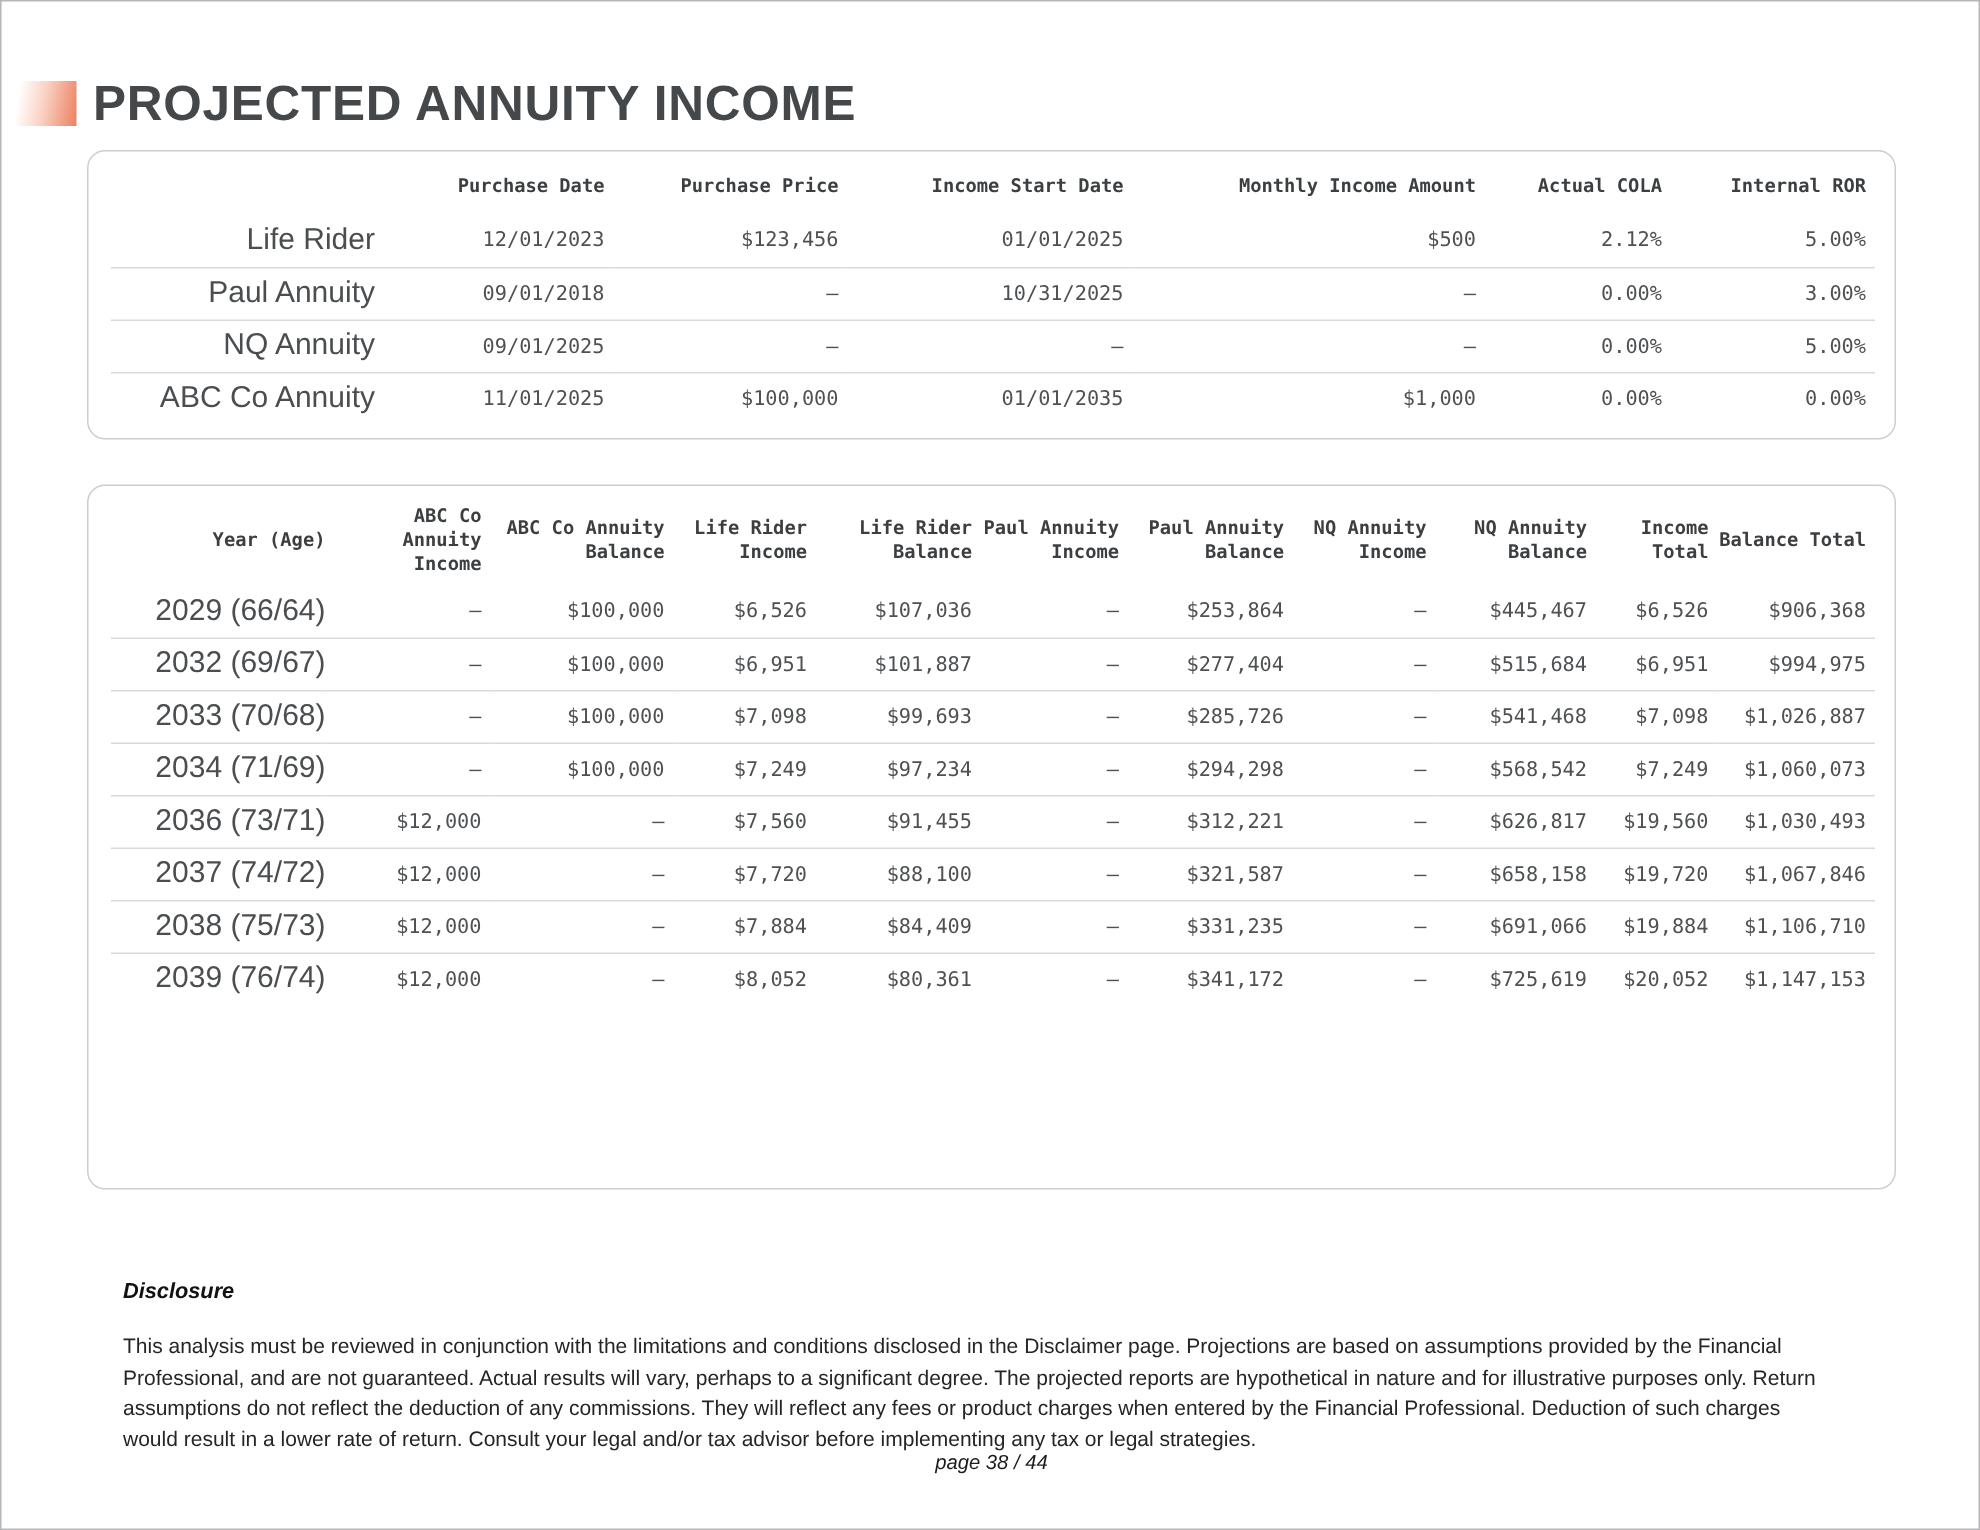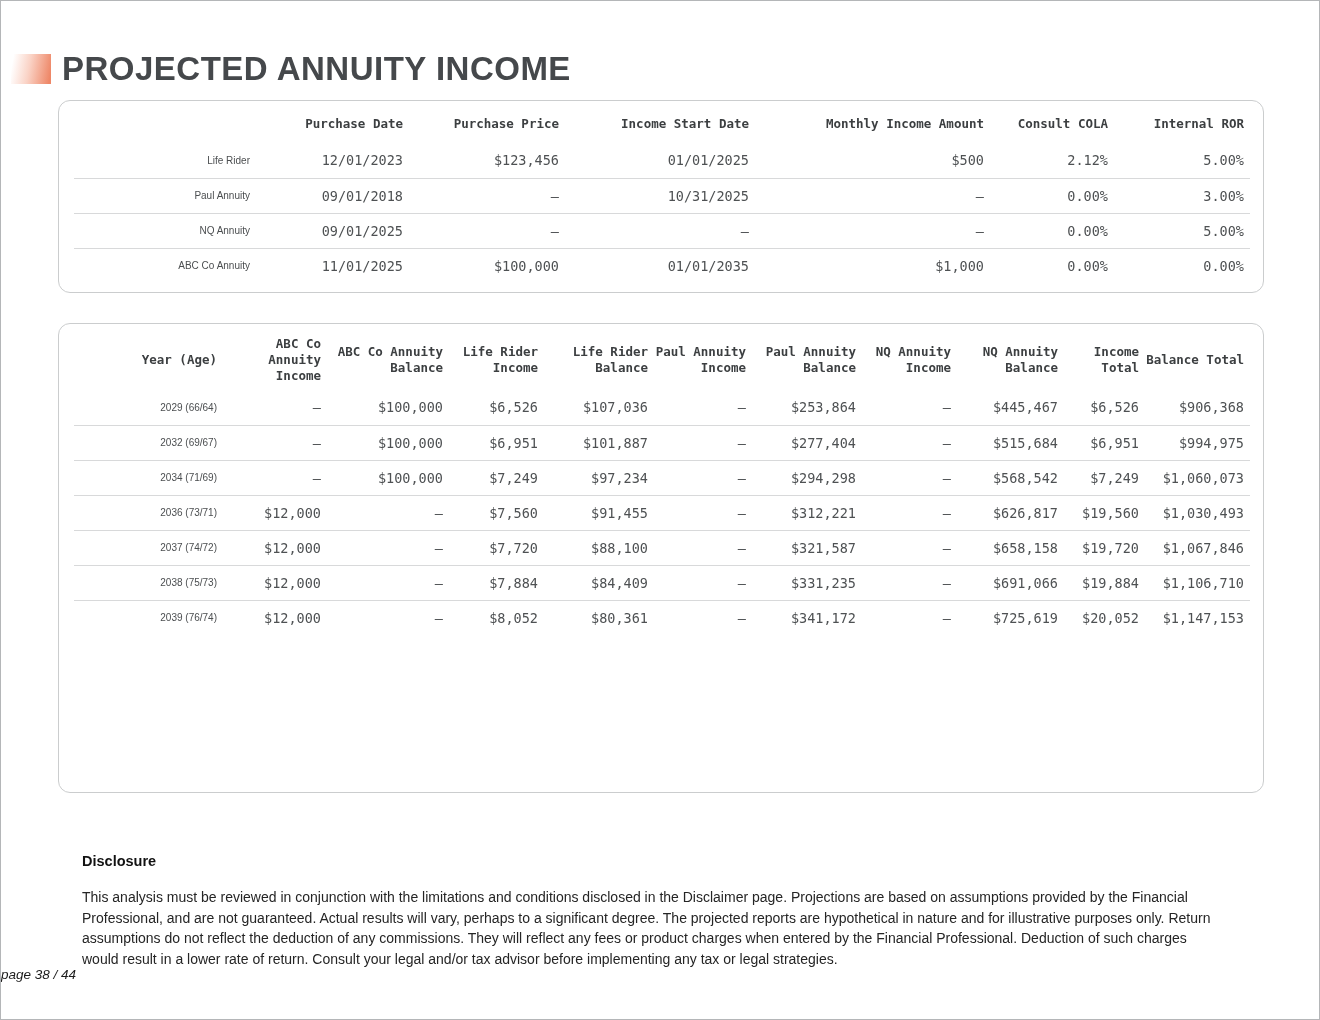--- a/index.html
+++ b/index.html
@@ -32,30 +32,30 @@
     font-size:12.5px; color:#3c3f41; text-align:right;
     padding:0 6px 6px 0; vertical-align:middle; line-height:16px;margin-top:40px;
   }
   td {
     font-family:"DejaVu Sans Mono", monospace; font-size:13.5px;
     color:#4e5153; text-align:right; padding:0 6px 0 0; height:35px;
     white-space:nowrap; overflow:hidden;
   }
   tbody tr:not(:last-child) td { border-bottom:1px solid #d8d9da; }
   td.first {
-    font-family:"Liberation Sans", sans-serif; font-size:10px; color:#4b4e50;
+    font-family:"Liberation Sans", sans-serif; font-size:20px; color:#4b4e50;
   }
   #summary-table th { height:30px; padding-bottom:8px; }
   #summary-table td.first, #summary-table th.first { text-align:right; padding-right:14px; }
   #projection-table td.first, #projection-table th.first { text-align:right; padding-right:0; }
   .disclosure { position:absolute; left:81px; top:852px; width:1135px; }
-  .disclosure h2 { font-size:14.5px; font-weight:bold; color:#121212; margin-bottom:18px; }
+  .disclosure h2 { font-size:14.5px; font-weight:bold; color:#121212; margin-bottom:18px;font-style:italic; }
   .disclosure p  { font-size:14px; line-height:20.5px; color:#252525; }
   footer.page-number {
-    position:absolute; top:966px; left:0; width:1320px; 
+    position:absolute; top:966px; left:0; width:1320px; text-align:center;
     font-size:13.5px; font-style:italic; color:#1c1c1c;
   }
 </style>
 </head>
 <body>
 
 <div class="page-header">
   <span class="accent-swatch"></span>
   <h1 class="page-title">PROJECTED ANNUITY INCOME</h1>
 </div>
@@ -71,21 +71,21 @@
         <col style="width:124px">
       <col style="width:136px">
     </colgroup>
   <thead>
         <tr>
           <th class="first"></th>
           <th>Purchase Date</th>
           <th>Purchase Price</th>
           <th>Income Start Date</th>
           <th>Monthly Income Amount</th>
-          <th>Consult COLA</th>
+          <th>Actual COLA</th>
           <th>Internal ROR</th>
         </tr>
       </thead>
       <tbody>
         <tr>
           <td class="first">Life Rider</td>
           <td>12/01/2023</td>
           <td>$123,456</td>
           <td>01/01/2025</td>
           <td>$500</td>
@@ -174,20 +174,33 @@
           <td>$6,951</td>
           <td>$101,887</td>
           <td>–</td>
           <td>$277,404</td>
           <td>–</td>
           <td>$515,684</td>
           <td>$6,951</td>
           <td>$994,975</td>
         </tr>
         <tr>
+          <td class="first">2033 (70/68)</td>
+          <td>–</td>
+          <td>$100,000</td>
+          <td>$7,098</td>
+          <td>$99,693</td>
+          <td>–</td>
+          <td>$285,726</td>
+          <td>–</td>
+          <td>$541,468</td>
+          <td>$7,098</td>
+          <td>$1,026,887</td>
+        </tr>
+        <tr>
           <td class="first">2034 (71/69)</td>
           <td>–</td>
           <td>$100,000</td>
           <td>$7,249</td>
           <td>$97,234</td>
           <td>–</td>
           <td>$294,298</td>
           <td>–</td>
           <td>$568,542</td>
           <td>$7,249</td>

